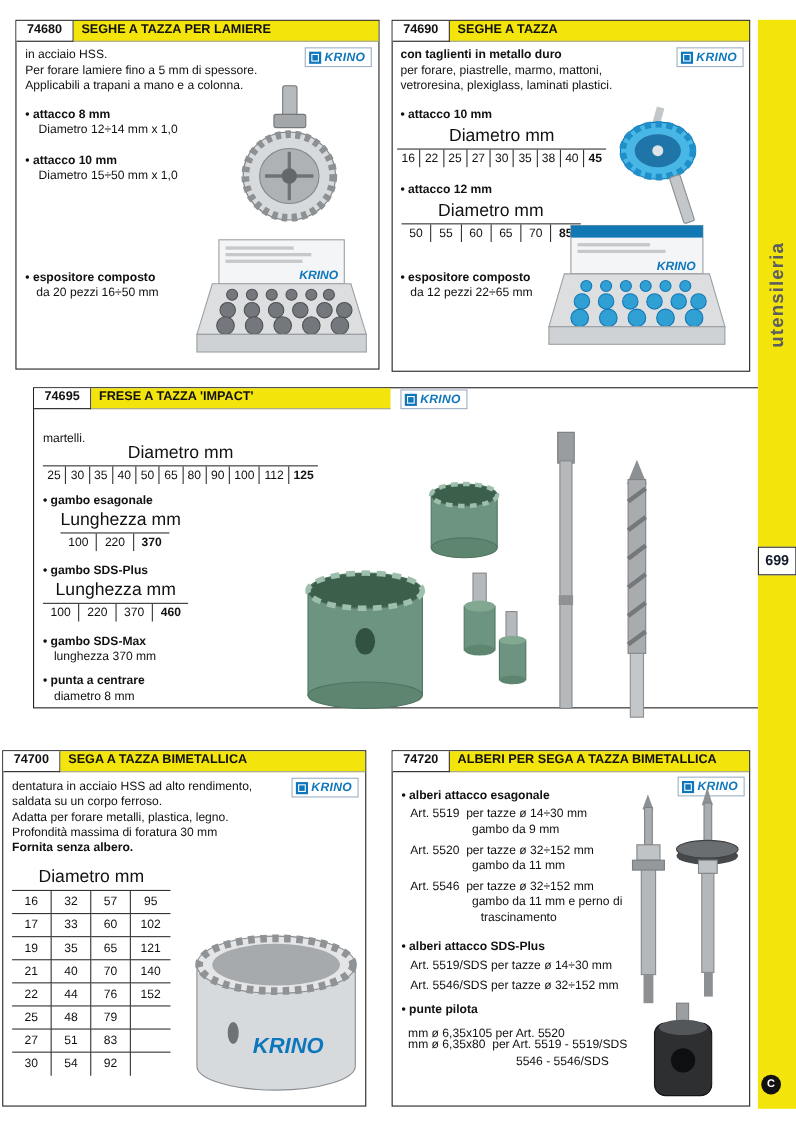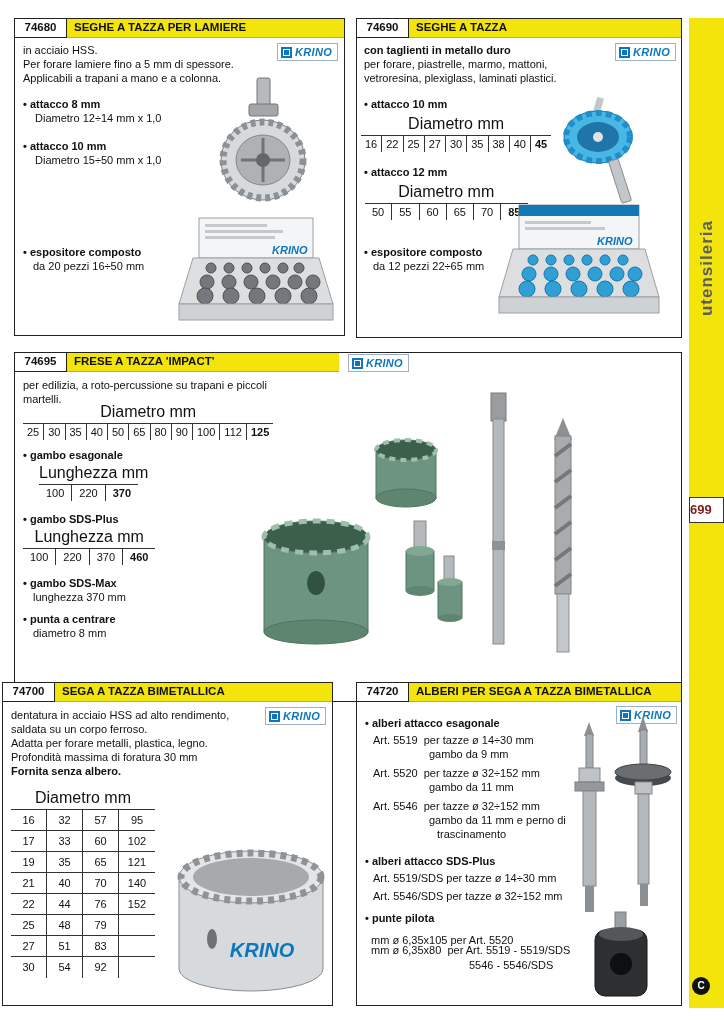--- a/index.html
+++ b/index.html
@@ -43,22 +43,22 @@
   .grid4 .cell:nth-last-child(-n+4) { border-bottom:none; }
 
   .photo { position:absolute; }
 
   .side-strip { position:absolute; background:var(--accent-yellow,#f5e50a); }
   .side-label-wrap { position:absolute; left:0; right:0; top:160px; height:180px;
                      display:flex; align-items:center; justify-content:center; }
   .side-label { writing-mode:vertical-rl; transform:rotate(180deg); font-weight:bold; font-size:17px;
                 color:#5b5d60; letter-spacing:1px; }
   .page-num-box { position:absolute; left:0; top:479px; width:35px; height:26px; background:#fff;
-                  border:1px solid #333; font-weight:bold; font-size:13px; color:#7f1d1d;
-                  line-height:24px; }
+                  border:1px solid #333; font-weight:bold; font-size:13px; color:#0f172a;
+                  text-align:center; line-height:24px; }
   .c-mark { position:absolute; width:18px; height:18px; border-radius:50%; background:#111;
             color:#fff; font-weight:bold; font-size:10px; text-align:center; line-height:18px; }
 </style>
 </head>
 <body>
 
 <div class="page">
 
   <section class="section" style="left:14px;top:18px;width:331px;height:318px">
     <div class="sec-header">
@@ -203,32 +203,31 @@
             <circle cx="60" cy="86" r="8"></circle>
             <circle cx="86" cy="86" r="8"></circle>
             <circle cx="112" cy="86" r="8"></circle>
             <circle cx="138" cy="86" r="8"></circle>
         </g>
         <rect x="6" y="94" width="160" height="16" fill="#cfd2d5" stroke="#9aa0a5"></rect>
       </svg>
     </div>
   </section>
 
-  <section class="section" style="left:14px;top:352px;width:668px;height:350px">
+  <section class="section" style="left:30px;top:352px;width:668px;height:292px">
     <div class="sec-header">
       <div class="code-box">74695</div>
       <div class="title-bar fixed">FRESE A TAZZA 'IMPACT'</div>
       <div class="krino-logo inline">
         <span class="krino-sq"></span>
         <span class="krino-txt">KRINO</span>
       </div>
       <div class="hdr-fill"></div>
     </div>
     <div class="sec-body">
-      <div class="line" style="left:8px;top:7px">per edilizia, a roto-percussione su trapani e piccoli</div>
       <div class="line" style="left:8px;top:21px">martelli.</div>
 
       <div class="tbl" style="left:8px;top:31px">
         <div class="tbl-label">Diametro mm</div>
         <div class="num-row">
             <div class="cell">25</div>
             <div class="cell">30</div>
             <div class="cell">35</div>
             <div class="cell">40</div>
             <div class="cell">50</div>

